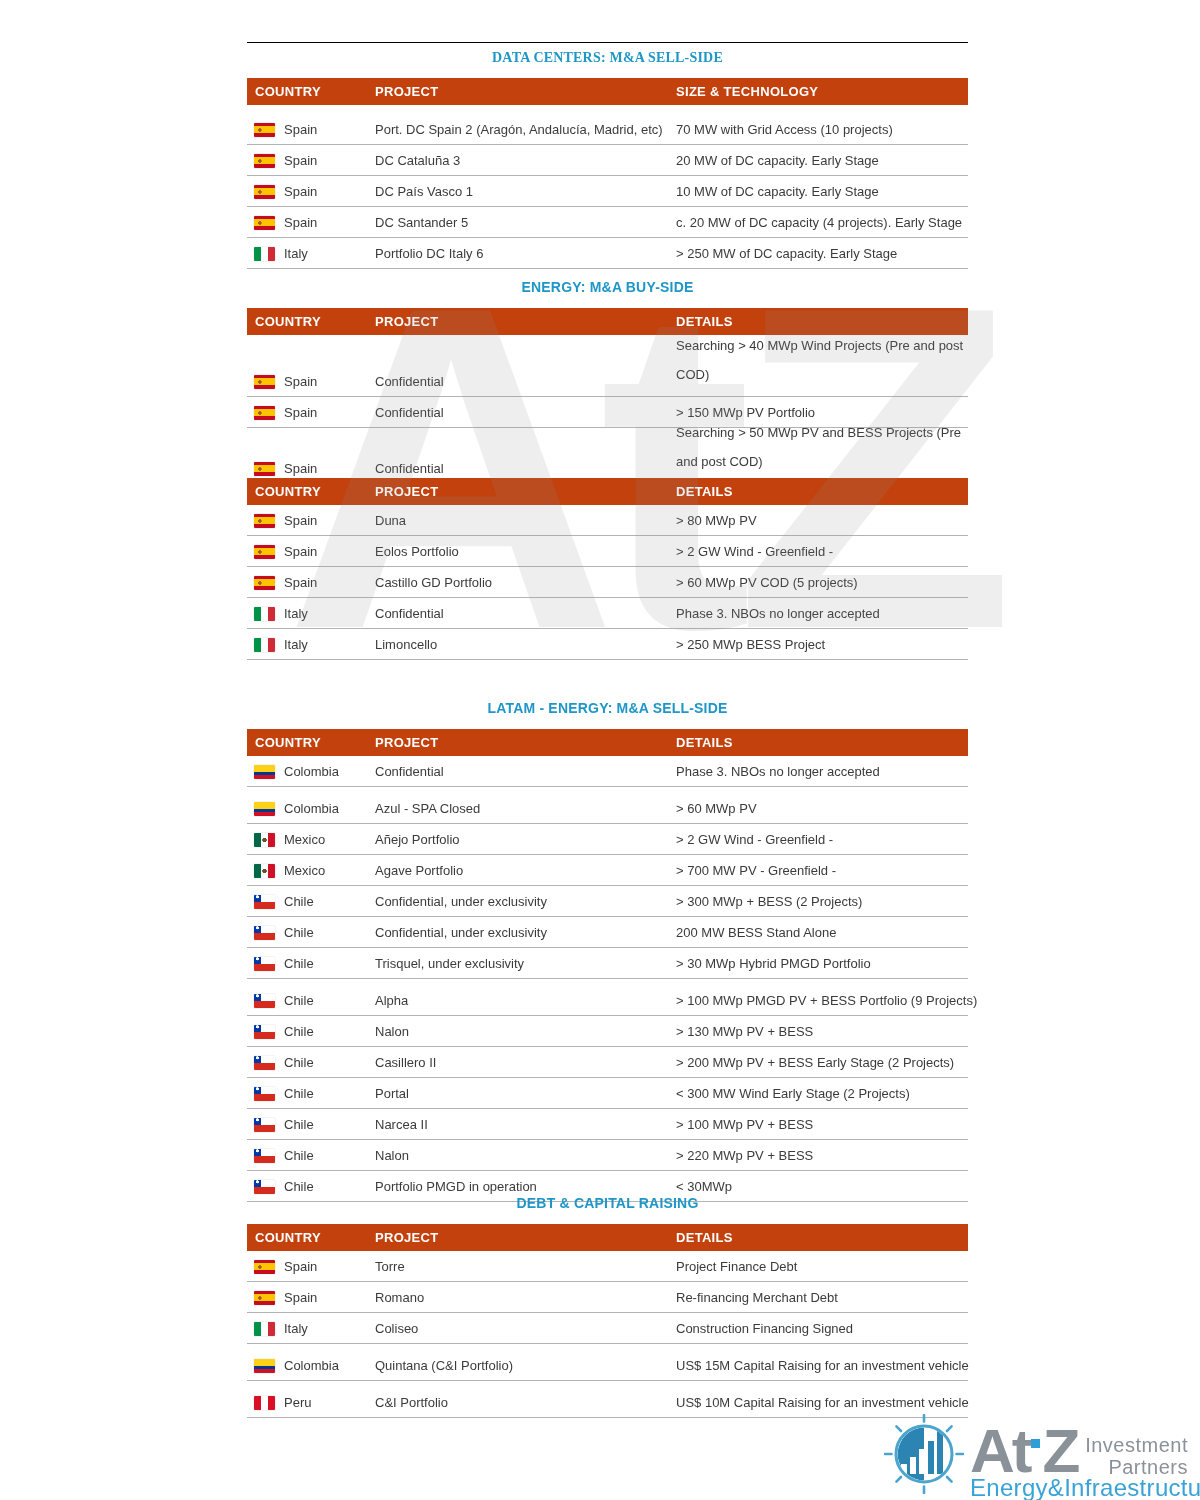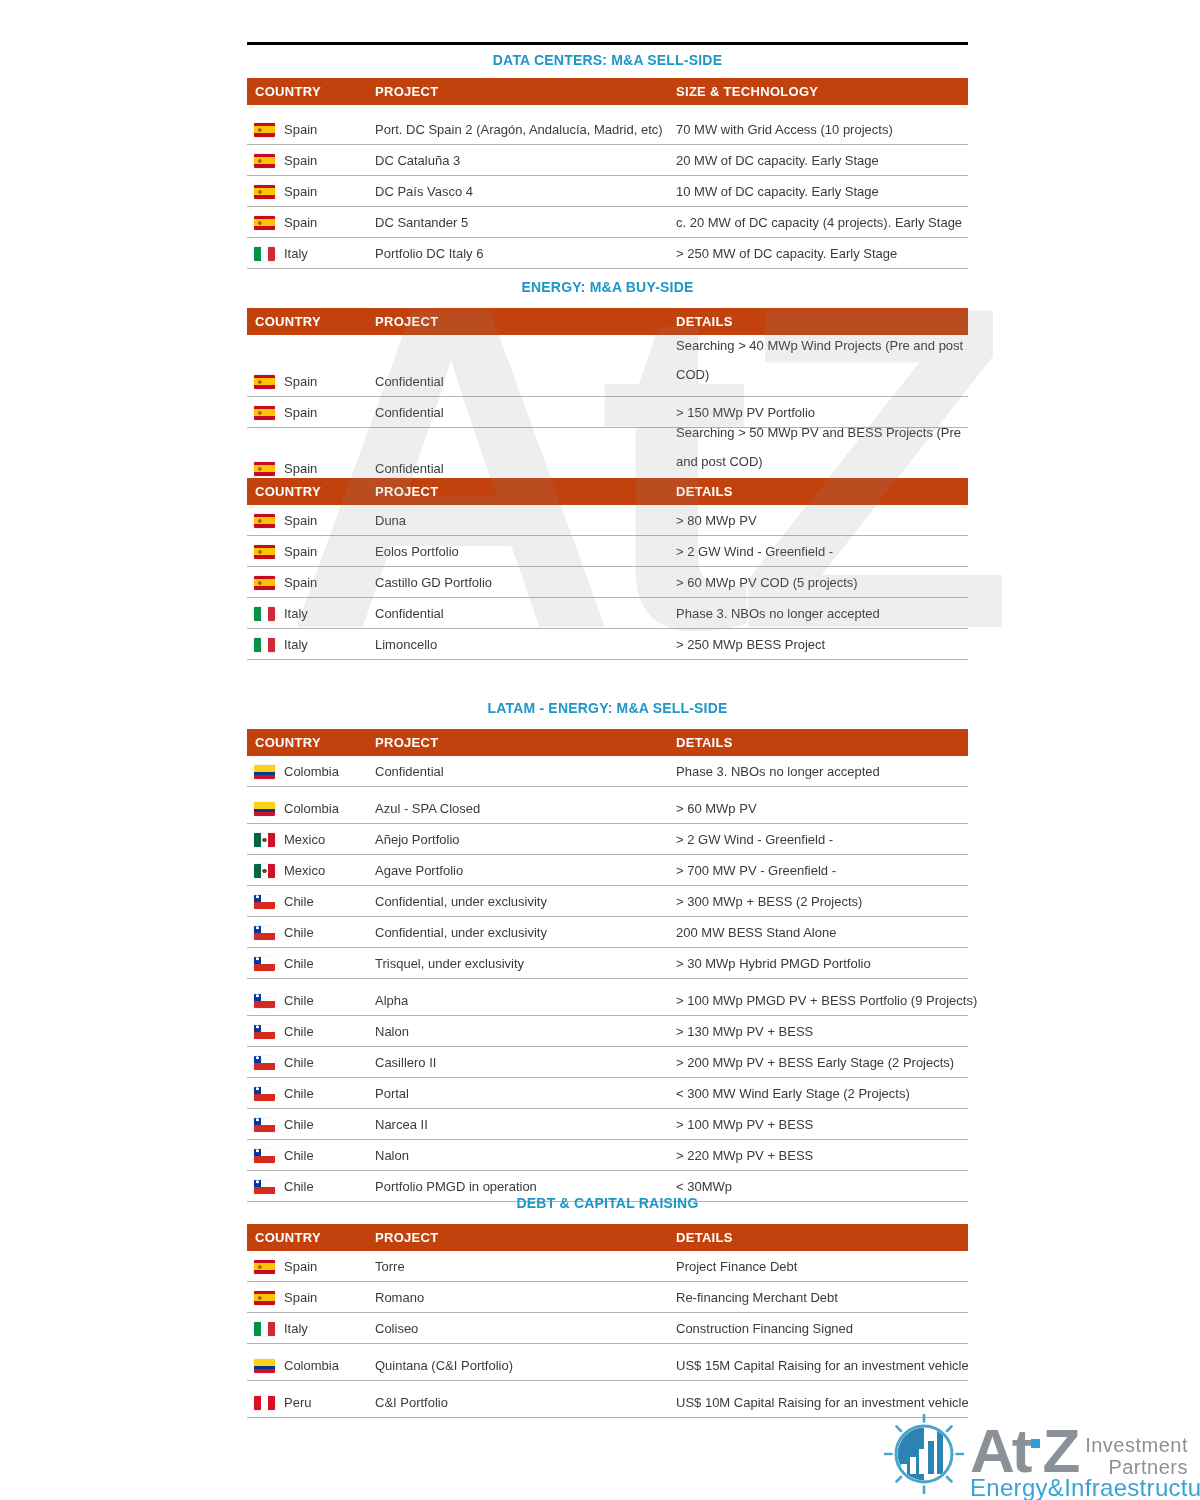--- a/index.html
+++ b/index.html
@@ -13,21 +13,21 @@
   
   .watermark{
     position:absolute;left:285px;top:238px;z-index:5;
     font-size:460px;font-weight:700;letter-spacing:-18px;line-height:1;
     color:rgba(140,140,140,0.15);pointer-events:none;white-space:nowrap;
   }
 
   
   .section{position:absolute;left:247px;width:721px;z-index:1;}
   #s1{top:42px;} #s2{top:272px;} #s3{top:478px;} #s4{top:693px;} #s5{top:1188px;}
-  #s1 .section-title{border-top:3px solid #000000;}
+  #s1 .section-title{border-top:1px solid #000000;font-family:Liberation Serif, serif;}
 
   .section-title{
     height:36px;box-sizing:border-box;padding-top:7px;
     text-align:center;font-size:14px;font-weight:700;color:#1e96c8;
     letter-spacing:0.2px;
   }
   .thead{
     height:27px;background:#c2410c;display:flex;align-items:center;
     color:#ffffff;font-size:13px;font-weight:700;letter-spacing:0.3px;
   }
@@ -117,21 +117,21 @@
           <div class="col-project">DC Cataluña 3</div>
           <div class="col-details">
             <div class="dline">20 MW of DC capacity. Early Stage</div>
           </div>
         </div>
         <div class="row">
           <div class="col-country">
             <span class="flag flag-spain"></span>
             <span class="country-label">Spain</span>
           </div>
-          <div class="col-project">DC País Vasco 4</div>
+          <div class="col-project">DC País Vasco 1</div>
           <div class="col-details">
             <div class="dline">10 MW of DC capacity. Early Stage</div>
           </div>
         </div>
         <div class="row">
           <div class="col-country">
             <span class="flag flag-spain"></span>
             <span class="country-label">Spain</span>
           </div>
           <div class="col-project">DC Santander 5</div>

